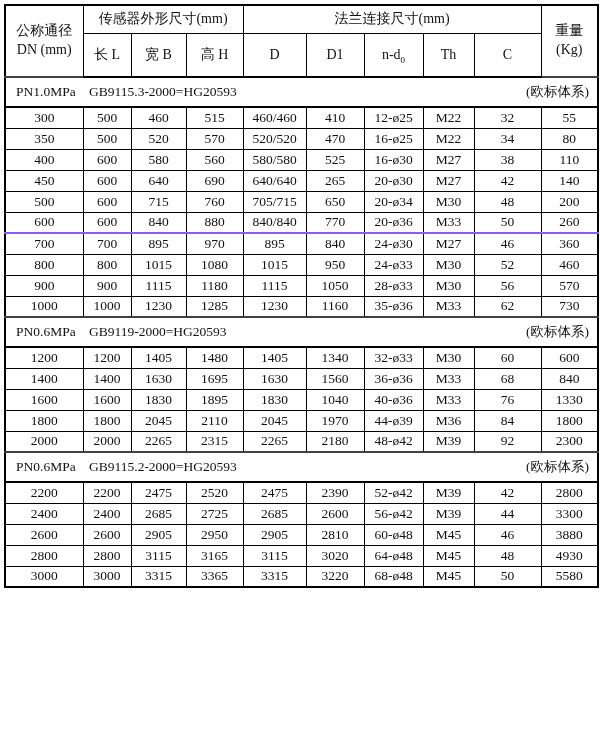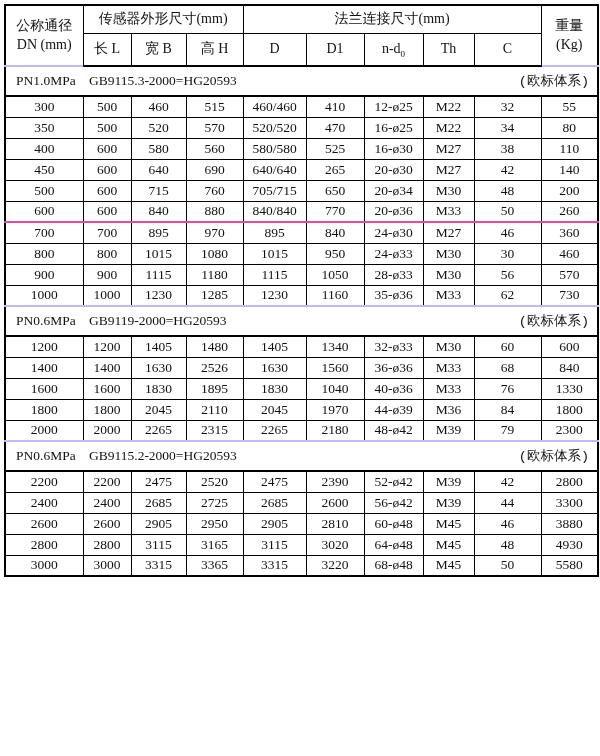--- a/index.html
+++ b/index.html
@@ -30,48 +30,47 @@
     padding: 0;
     font-size: 13.5px;
     font-weight: normal;
     overflow: hidden;
     white-space: nowrap;
   }
   thead th {
     font-size: 14px;
   }
   tr.head-row-1 { height: 28px; }
-  tr.head-row-2 { height: 33px; }
+  tr.head-row-2 { height: 44px; }
   tr.section-row { height: 30px; }
   tr.data-row { height: 21px; }
 
   thead tr.head-row-2 th { border-bottom: 2px solid #000000; }
   tr.section-row td {
-    border-top: 2px solid #c4b5fd;
+    border-top: 2px solid #404040;
     border-bottom: 2px solid #000000;
     border-radius: 13px;
   }
-  tr.data-row.thick-top td { border-top: 2px solid #ec4899; margin-top: 8px; }
+  tr.data-row.thick-top td { border-top: 2px solid #8b5cf6; margin-top: 8px; }
 
   .two-line div { line-height: 1.35; }
   .section-cell {
     text-align: left;
   }
   .section-inner {
     display: flex;
     align-items: center;
     padding: 0 8px 0 10px;
   }
   .section-pn {
     display: inline-block;
     width: 73px;
   }
   .section-note {
     margin-left: auto;
-    font-family: Liberation Mono, monospace;
   }
   sub.nd-sub {
     font-size: 9px;
     line-height: 0;
   }
 </style>
 </head>
 <body>
 
 <div class="table-wrap">
@@ -208,21 +207,21 @@
         </tr>
         <tr class="data-row">
           <td>800</td>
           <td>800</td>
           <td>1015</td>
           <td>1080</td>
           <td>1015</td>
           <td>950</td>
           <td>24-ø33</td>
           <td>M30</td>
-          <td>30</td>
+          <td>52</td>
           <td>460</td>
         </tr>
         <tr class="data-row">
           <td>900</td>
           <td>900</td>
           <td>1115</td>
           <td>1180</td>
           <td>1115</td>
           <td>1050</td>
           <td>28-ø33</td>
@@ -260,21 +259,21 @@
           <td>1340</td>
           <td>32-ø33</td>
           <td>M30</td>
           <td>60</td>
           <td>600</td>
         </tr>
         <tr class="data-row">
           <td>1400</td>
           <td>1400</td>
           <td>1630</td>
-          <td>2526</td>
+          <td>1695</td>
           <td>1630</td>
           <td>1560</td>
           <td>36-ø36</td>
           <td>M33</td>
           <td>68</td>
           <td>840</td>
         </tr>
         <tr class="data-row">
           <td>1600</td>
           <td>1600</td>
@@ -301,21 +300,21 @@
         </tr>
         <tr class="data-row">
           <td>2000</td>
           <td>2000</td>
           <td>2265</td>
           <td>2315</td>
           <td>2265</td>
           <td>2180</td>
           <td>48-ø42</td>
           <td>M39</td>
-          <td>79</td>
+          <td>92</td>
           <td>2300</td>
         </tr>
         <tr class="section-row">
           <td colspan="10" class="section-cell">
             <div class="section-inner">
               <span class="section-pn">PN0.6MPa</span>
               <span>GB9115.2-2000=HG20593</span>
               <span class="section-note">(欧标体系)</span>
             </div>
           </td>

